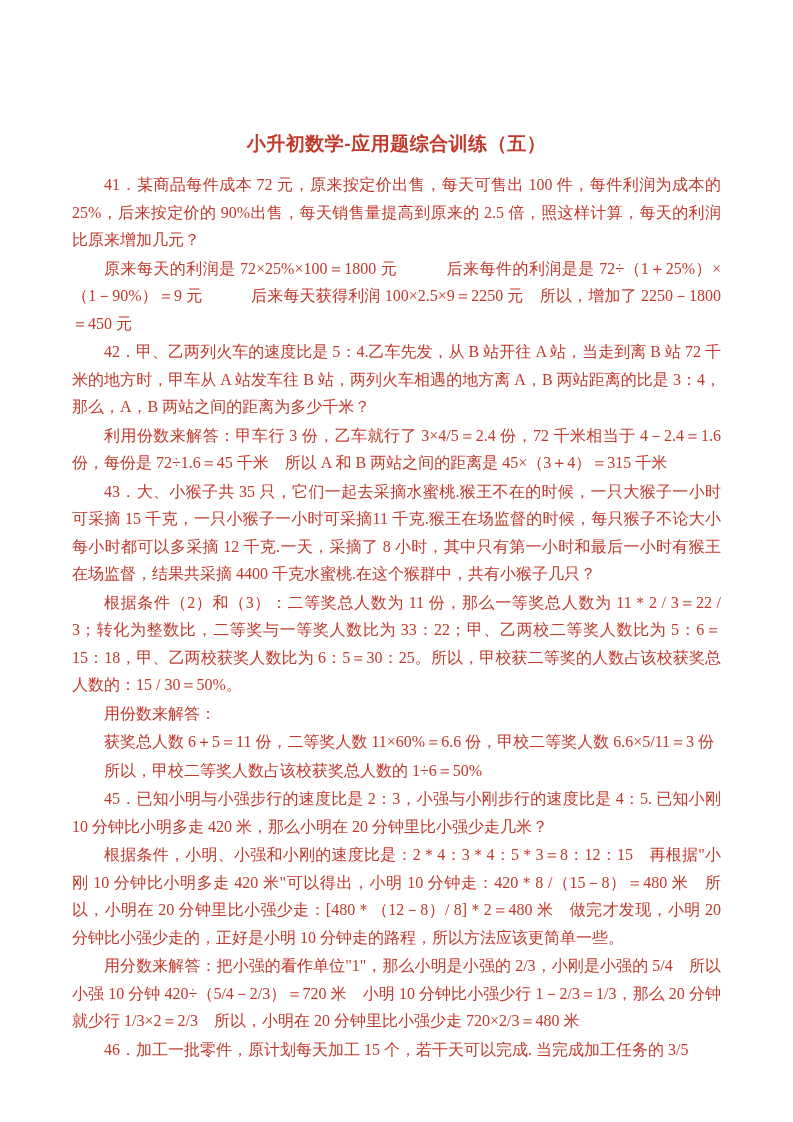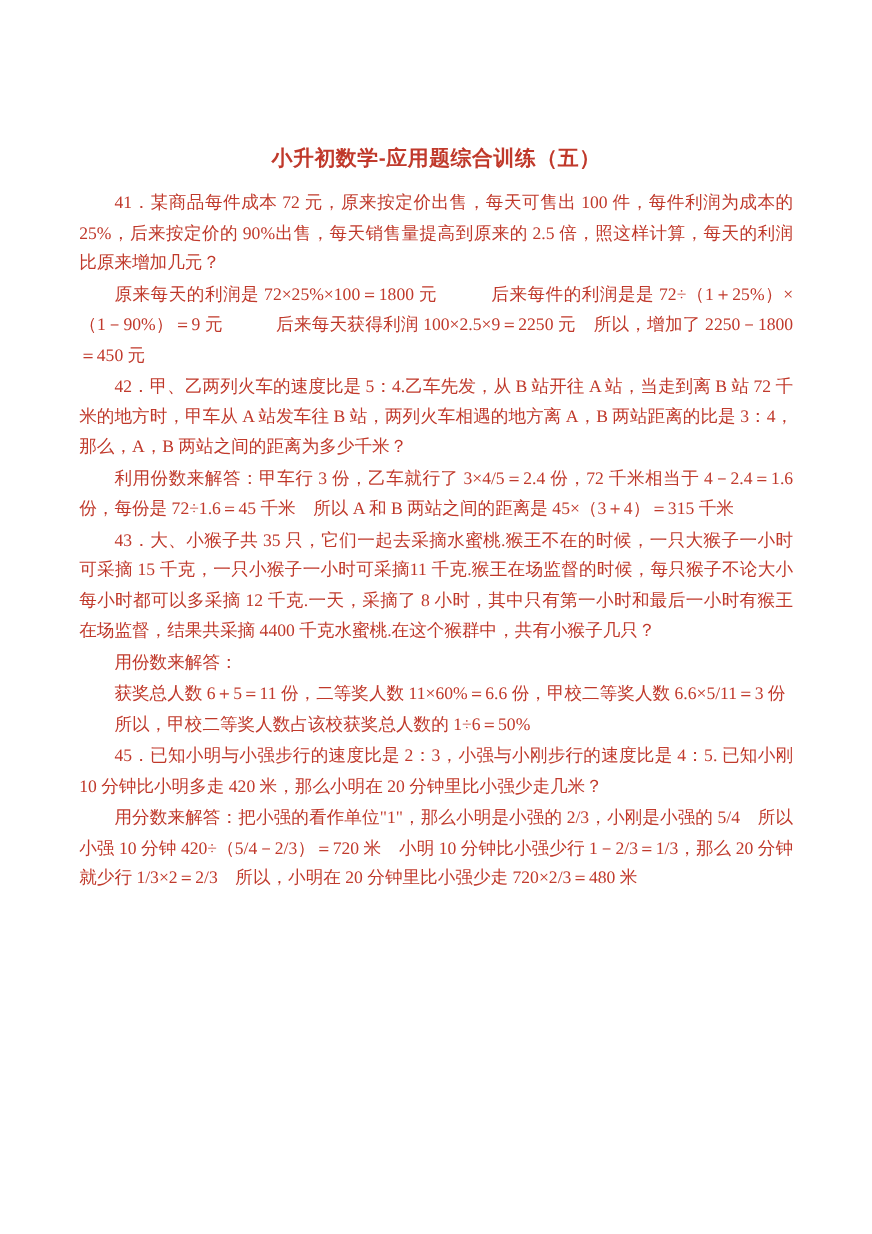--- a/index.html
+++ b/index.html
@@ -44,18 +44,21 @@
 <body>
 
 <div class="page">
   <h1 class="doc-title">小升初数学-应用题综合训练（五）</h1>
 
   <p class="para">41．某商品每件成本 72 元，原来按定价出售，每天可售出 100 件，每件利润为成本的 25%，后来按定价的 90%出售，每天销售量提高到原来的 2.5 倍，照这样计算，每天的利润比原来增加几元？</p>
   <p class="para">原来每天的利润是 72×25%×100＝1800 元　　　后来每件的利润是是 72÷（1＋25%）×（1－90%）＝9 元　　　后来每天获得利润 100×2.5×9＝2250 元　所以，增加了 2250－1800＝450 元</p>
   <p class="para">42．甲、乙两列火车的速度比是 5：4.乙车先发，从 B 站开往 A 站，当走到离 B 站 72 千米的地方时，甲车从 A 站发车往 B 站，两列火车相遇的地方离 A，B 两站距离的比是 3：4，那么，A，B 两站之间的距离为多少千米？</p>
   <p class="para">利用份数来解答：甲车行 3 份，乙车就行了 3×4/5＝2.4 份，72 千米相当于 4－2.4＝1.6 份，每份是 72÷1.6＝45 千米　所以 A 和 B 两站之间的距离是 45×（3＋4）＝315 千米</p>
   <p class="para">43．大、小猴子共 35 只，它们一起去采摘水蜜桃.猴王不在的时候，一只大猴子一小时可采摘 15 千克，一只小猴子一小时可采摘11 千克.猴王在场监督的时候，每只猴子不论大小每小时都可以多采摘 12 千克.一天，采摘了 8 小时，其中只有第一小时和最后一小时有猴王在场监督，结果共采摘 4400 千克水蜜桃.在这个猴群中，共有小猴子几只？</p>
+  <p class="para">根据条件（2）和（3）：二等奖总人数为 11 份，那么一等奖总人数为 11＊2 / 3＝22 / 3；转化为整数比，二等奖与一等奖人数比为 33：22；甲、乙两校二等奖人数比为 5：6＝15：18，甲、乙两校获奖人数比为 6：5＝30：25。所以，甲校获二等奖的人数占该校获奖总人数的：15 / 30＝50%。</p>
   <p class="para">用份数来解答：</p>
   <p class="para">获奖总人数 6＋5＝11 份，二等奖人数 11×60%＝6.6 份，甲校二等奖人数 6.6×5/11＝3 份</p>
   <p class="para">所以，甲校二等奖人数占该校获奖总人数的 1÷6＝50%</p>
   <p class="para">45．已知小明与小强步行的速度比是 2：3，小强与小刚步行的速度比是 4：5. 已知小刚 10 分钟比小明多走 420 米，那么小明在 20 分钟里比小强少走几米？</p>
+  <p class="para">根据条件，小明、小强和小刚的速度比是：2＊4：3＊4：5＊3＝8：12：15　再根据"小刚 10 分钟比小明多走 420 米"可以得出，小明 10 分钟走：420＊8 /（15－8）＝480 米　所以，小明在 20 分钟里比小强少走：[480＊（12－8）/ 8]＊2＝480 米　做完才发现，小明 20 分钟比小强少走的，正好是小明 10 分钟走的路程，所以方法应该更简单一些。</p>
   <p class="para">用分数来解答：把小强的看作单位"1"，那么小明是小强的 2/3，小刚是小强的 5/4　所以小强 10 分钟 420÷（5/4－2/3）＝720 米　小明 10 分钟比小强少行 1－2/3＝1/3，那么 20 分钟就少行 1/3×2＝2/3　所以，小明在 20 分钟里比小强少走 720×2/3＝480 米</p>
+  <p class="para">46．加工一批零件，原计划每天加工 15 个，若干天可以完成. 当完成加工任务的 3/5</p>
 </div>
 
 </body></html>

